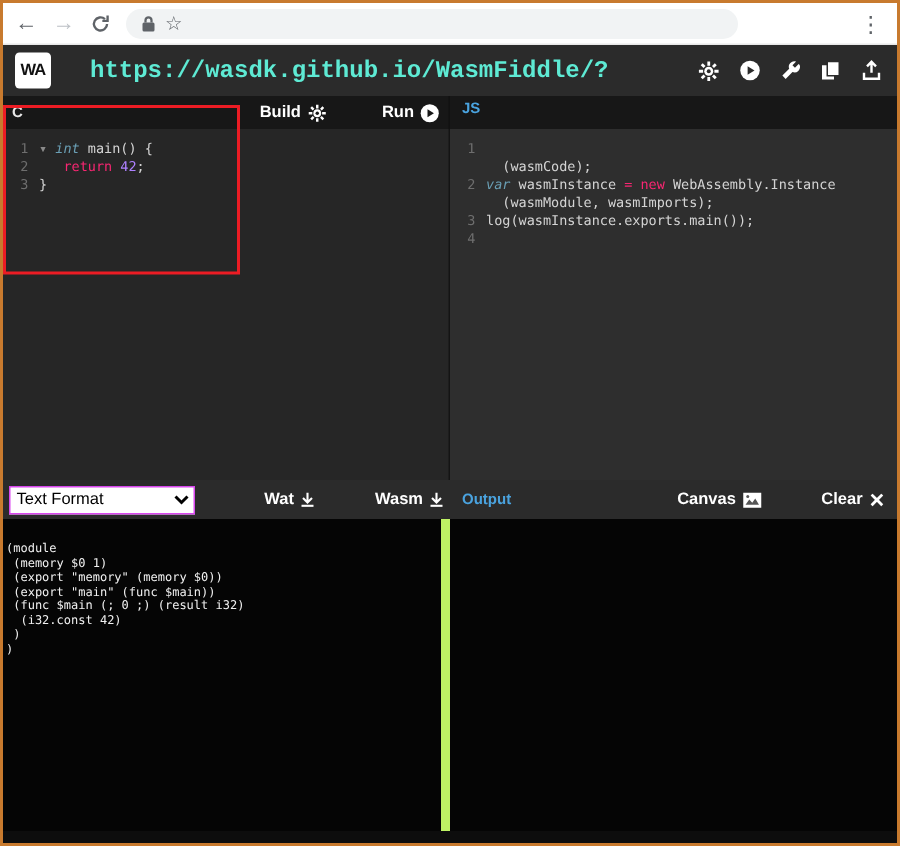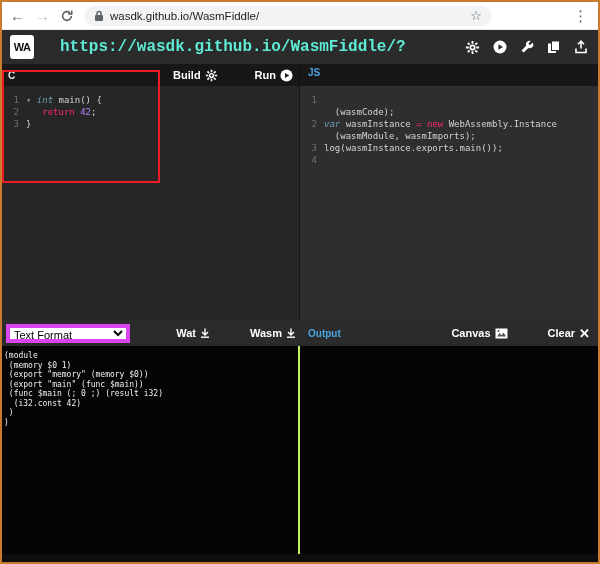--- a/index.html
+++ b/index.html
@@ -42,27 +42,27 @@
   .tok-p { color:#d4d4d4; }
   .tok-kw { color:#6a9fb5; font-style:italic; }
   .tok-op { color:#f92672; }
   .tok-num { color:#ae81ff; }
   .tok-fold { color:#8a8a8a; }
 
   
   .bottom-toolbar { height:26px; background:#2b2b2b; display:flex; align-items:center; }
   .btb-left { width:298px; display:flex; align-items:center; justify-content:space-between; padding:0 4px; }
   .btb-right { flex:1; display:flex; align-items:center; justify-content:space-between; padding:0 8px; }
-  .format-select { width:124px; height:19px; font-size:11px; font-family:"Liberation Sans",sans-serif; background:#fff; color:#000; border:4px solid #d946ef; }
+  .format-select { width:124px; height:19px; font-size:11px; font-family:"Liberation Sans",sans-serif; background:#fff; color:#000; border:1px solid #d946ef; }
   .dl-group { display:flex; align-items:center; gap:8px; }
   .clear-x { font-size:13px; font-weight:bold; color:#fff; line-height:1; }
 
   
   .output-row { height:208px; display:flex; background:#050505; }
-  .output-pane { width:298px; border-right:2px solid #bef264; padding:5px 2px; }
+  .output-pane { width:298px; border-right:6px solid #bef264; padding:15px 2px; }
   .canvas-pane { flex:1; }
   .output-text div { font-family:"DejaVu Sans Mono",monospace; font-size:8px; line-height:9.5px; color:#f0f0f0; white-space:pre; }
 
   .bottom-black-bar { height:10px; background:#0d0d0d; }
 
   
   .annotation-box { position:absolute; left:0px; top:68px; width:158px; height:113px; border:2px solid #ec1c24; z-index:10; pointer-events:none; }
 
   svg { display:block; }
 </style>
@@ -78,21 +78,20 @@
       <svg width="14" height="14" viewBox="0 0 16 16">
           <path d="M13 8a5 5 0 1 1-1.6-3.7" stroke="#5f6368" stroke-width="1.8" fill="none"></path>
           <path d="M13.4 1.6 v4 h-4" fill="none" stroke="#5f6368" stroke-width="1.8"></path>
         </svg>
     </span>
     <div class="addr-pill">
       <svg width="10" height="12" viewBox="0 0 10 12">
           <rect x="1" y="5" width="8" height="6" rx="1" fill="#5f6368"></rect>
           <path d="M3 5 V3.5 a2 2 0 0 1 4 0 V5" stroke="#5f6368" stroke-width="1.5" fill="none"></path>
         </svg>
-      <span class="addr-url">wasdk.github.io/WasmFiddle/</span>
       <span class="addr-star">☆</span>
     </div>
     <div class="chrome-spacer"></div>
     <span class="menu-dots">⋮</span>
   </div>
 
   <div class="app-header">
     <div class="logo">WA</div>
     <div class="header-title">https://wasdk.github.io/WasmFiddle/?</div>
     <div class="header-icons">

